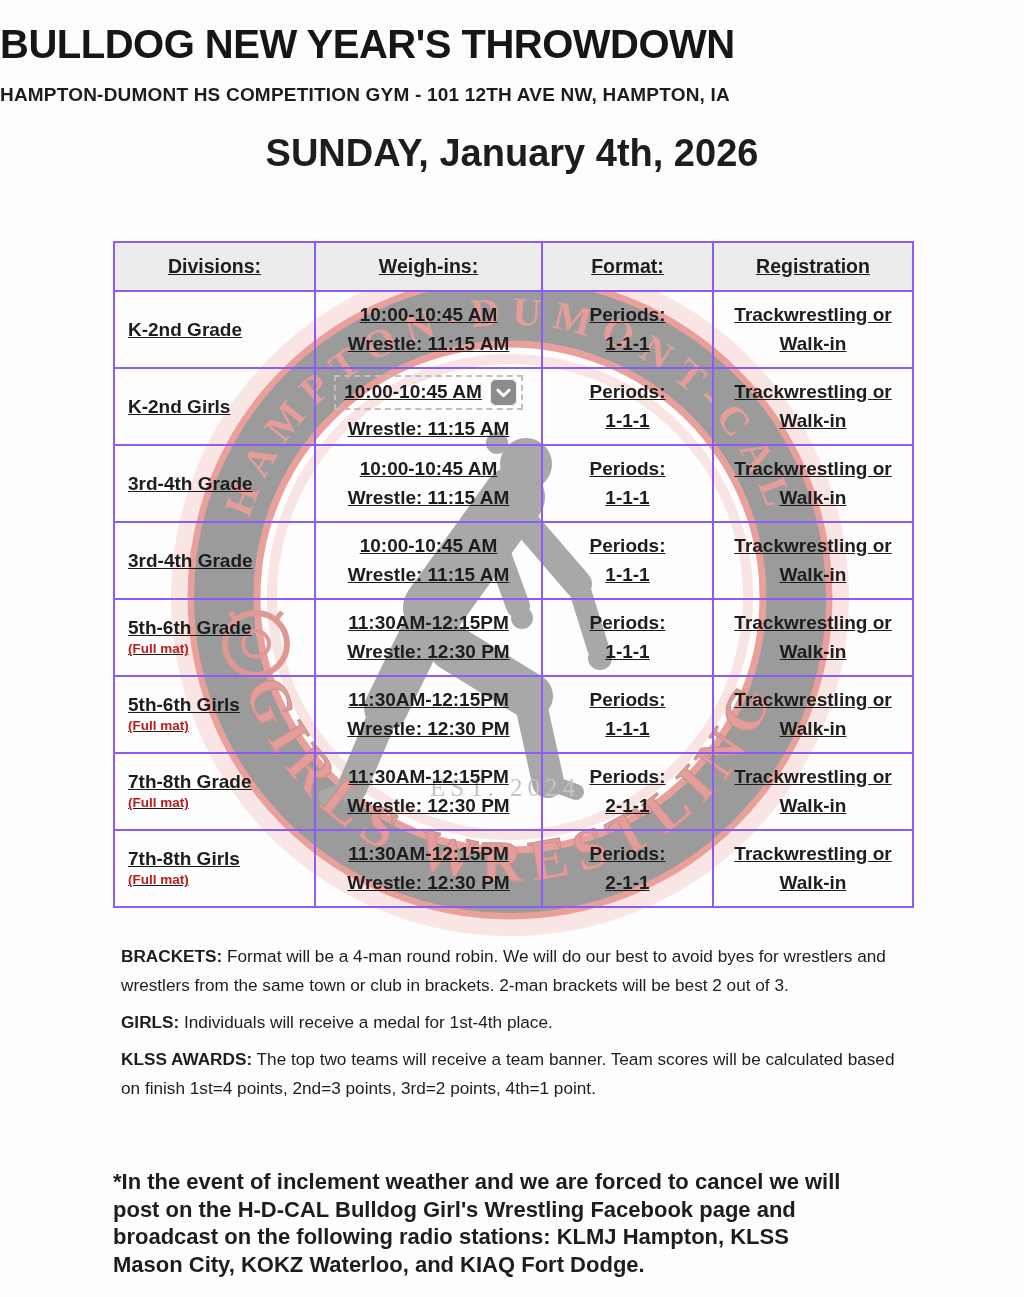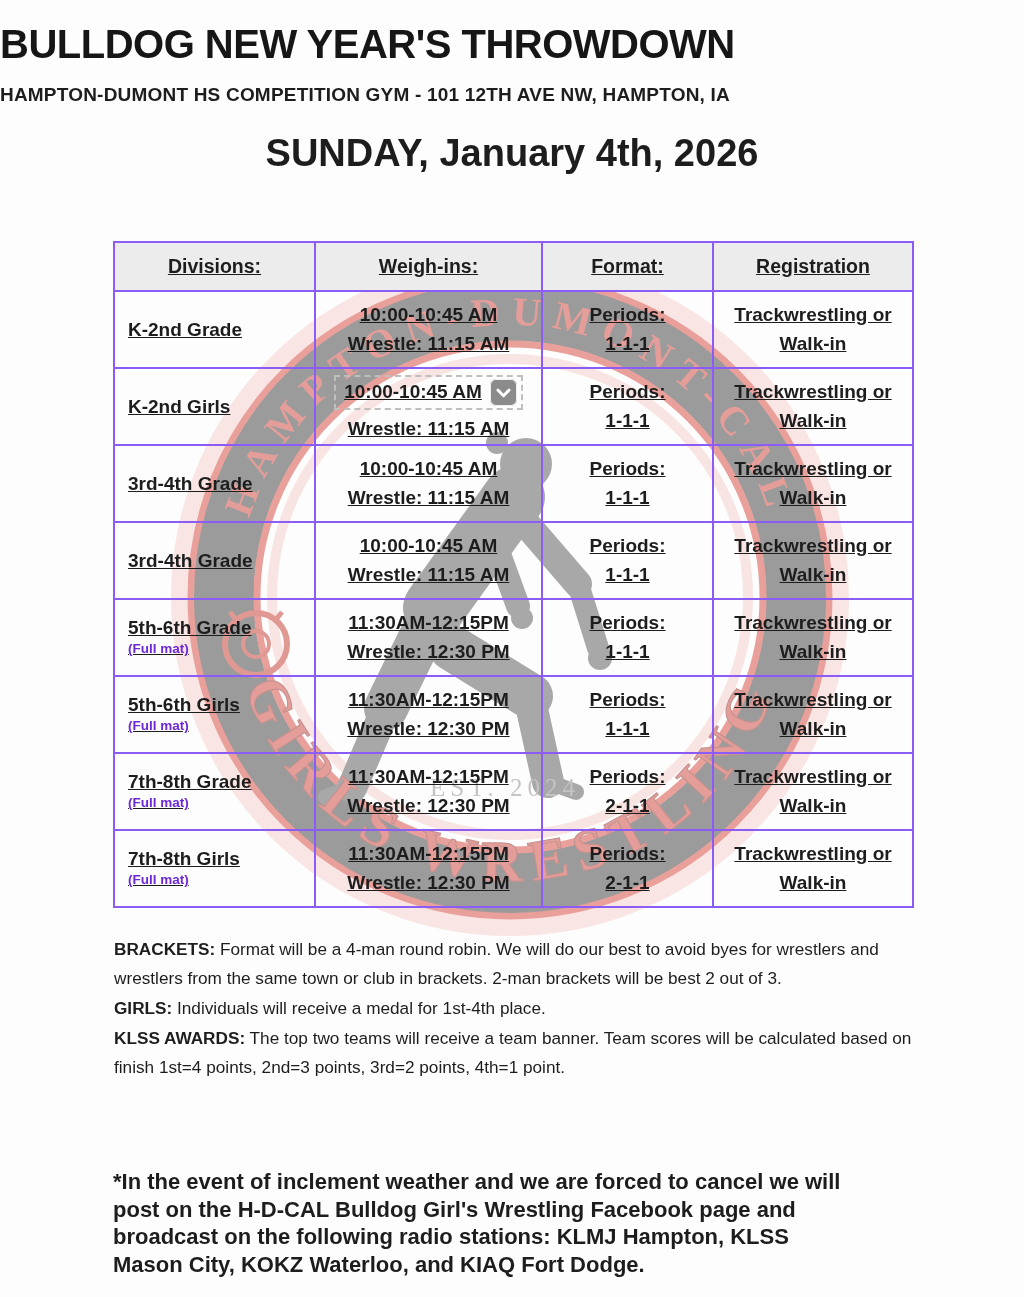--- a/index.html
+++ b/index.html
@@ -20,33 +20,33 @@
 
   
   table.sched{position:absolute;left:113px;top:241px;width:799px;z-index:2;
               border-collapse:collapse;table-layout:fixed;}
   table.sched th,table.sched td{border:2px solid #8b5cf6;padding:0;vertical-align:middle;text-decoration:underline;}
   table.sched th{height:47px;background:#ececec;font-size:19.5px;font-weight:bold;text-align:center;}
   table.sched td{height:75px;}
   .cell{display:flex;flex-direction:column;justify-content:center;align-items:center;
         gap:9px;font-size:19px;font-weight:bold;line-height:1.05;text-align:center;}
   td.c-div .cell{align-items:flex-start;padding-left:13px;text-align:left;gap:4px;}
-  .div-note{font-size:13.5px;font-weight:bold;color:#6d28d9;}
+  .div-note{font-size:13.5px;font-weight:bold;color:#b91c1c;}
   .div-note:empty{display:none;}
 
   
   .select-box{display:inline-flex;align-items:center;gap:8px;
               border:2px dashed #bfbfbf;padding:2px 4px 2px 8px;cursor:pointer;}
   .dd-btn{width:27px;height:27px;border-radius:6px;background:#8b8b8b;display:inline-flex;
           align-items:center;justify-content:center;cursor:pointer;box-shadow:0 0 0 1px #f1f1f1 inset;}
 
   
   .notes{position:absolute;left:113px;width:800px;top:934px;z-index:2;
          font-size:17.2px;line-height:29px;font-weight:normal;}
-  .notes p{margin:1px;}
+  .notes p{margin:8px;}
   .notes b{font-weight:bold;}
 
   .footer-note{position:absolute;left:113px;width:748px;top:1146px;z-index:2;
                font-size:22px;line-height:27.5px;font-weight:bold;}
 
   .wm-serif{font-family:"Liberation Serif",serif;}
 </style>
 </head>
 <body>
 

